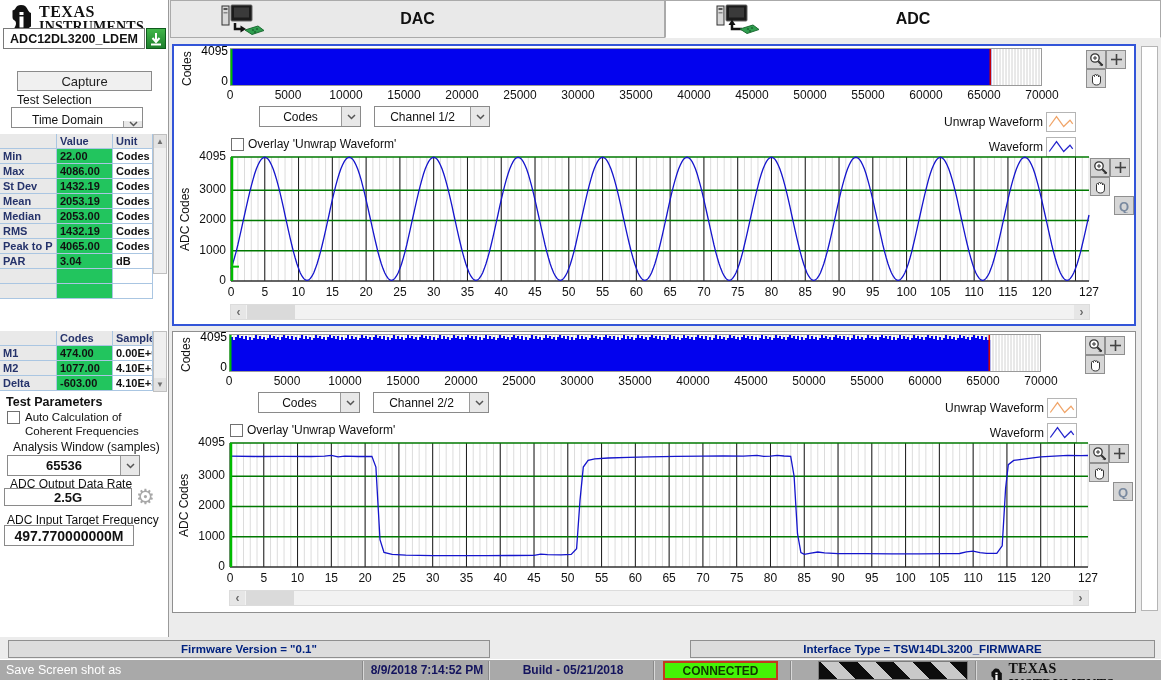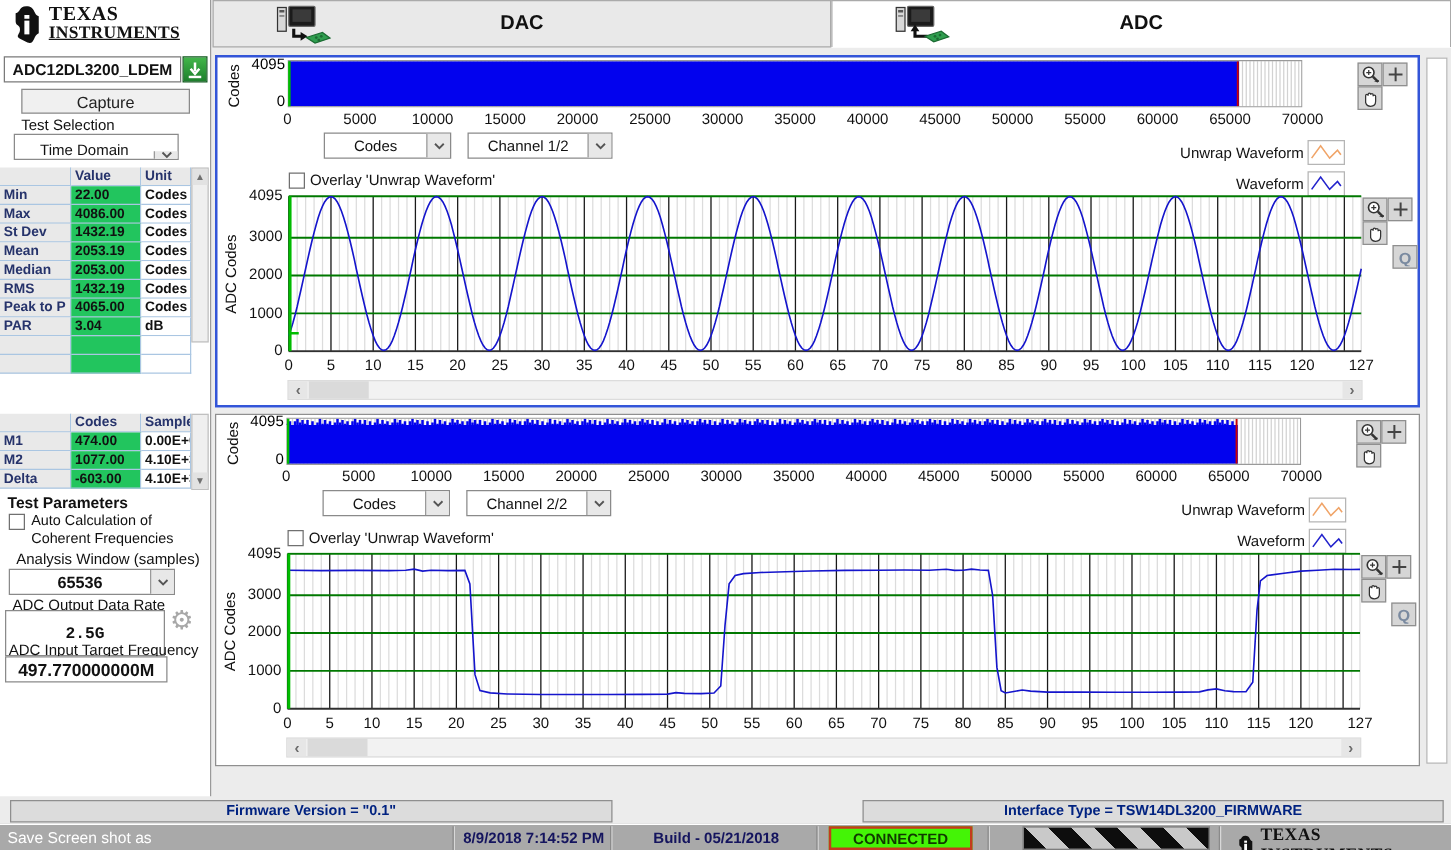--- a/index.html
+++ b/index.html
@@ -7,21 +7,21 @@
   #app { position:relative; width:1161px; height:680px; background:#ececec; overflow:hidden; }
 
   
   #sidebar { position:absolute; left:0; top:0; width:169px; height:637px; background:#ffffff; border-right:1px solid #9a9a9a; }
   .ti-logo { position:absolute; left:6px; top:4px; display:flex; align-items:flex-start; }
   .ti-bug  { width:30px; height:32px; }
   .ti-words { margin-left:3px; font-family:"Liberation Serif",serif; font-weight:bold; color:#111; line-height:1.02; }
   .ti-words .l1 { font-size:16px; letter-spacing:.5px; }
   .ti-words .l2 { font-size:14px; letter-spacing:.2px;text-decoration:underline; }
 
-  .dev-row { position:absolute; left:3px; top:45px; width:163px; height:21px; display:flex; }
+  .dev-row { position:absolute; left:3px; top:28px; width:163px; height:21px; display:flex; }
   .dev-box { flex:1; border:1px solid #7a7a7a; background:#fff; font-size:12.5px; font-weight:bold; color:#111;
              display:flex; align-items:center; justify-content:center; overflow:hidden; white-space:nowrap; }
   .dev-btn { width:20px; height:21px; margin-left:1px; background:linear-gradient(#42b64a,#1d7f2c); border:1px solid #0f5a1d;
              display:flex; align-items:center; justify-content:center; }
   .btn { border:1px solid #8a8a8a; background:#f0f0f0; }
   #capture-btn { position:absolute; left:17px; top:71px; width:135px; height:20px; font-size:13px; color:#222;
                  display:flex; align-items:center; justify-content:center; }
   .side-label { position:absolute; font-size:12px; color:#111; }
   .dd { display:flex; border:1px solid #8a8a8a; background:#fff; height:21px; }
   .dd-text { flex:1; display:flex; align-items:center; justify-content:center; font-size:12px; color:#111; white-space:nowrap; overflow:hidden;}
@@ -39,21 +39,21 @@
   .vscroll { position:absolute; left:153px; width:14px; background:#efefef; border:1px solid #c0c0c0; }
   .vs-arrow { position:absolute; left:0; width:12px; height:13px; background:#e2e2e2; color:#707070; font-size:8px;
               display:flex; align-items:center; justify-content:center; }
   .tp-title { position:absolute; left:6px; top:395px; font-size:12.5px; font-weight:bold; color:#111; }
   .cb { display:inline-block; width:13px; height:13px; background:#fff; border:1px solid #707070; }
   #autocalc { position:absolute; left:7px; top:411px; display:flex; }
   #autocalc .lbl { margin-left:5px; font-size:11.5px; color:#111; line-height:1.2; }
   .inp { border:1px solid #8a8a8a; background:#fff; display:flex; align-items:center; justify-content:center;
          font-size:13px; font-weight:bold; color:#111; }
   #analysis-dd { position:absolute; left:7px; top:455px; width:133px; }
-  #rate-inp { position:absolute; left:4px; top:488px; width:128px; height:37px;font-family:Liberation Mono, monospace; }
+  #rate-inp { position:absolute; left:4px; top:488px; width:128px; height:18px; }
   #freq-inp { position:absolute; left:4px; top:525px; width:130px; height:21px; font-size:14px; }
   #gear { position:absolute; left:136px; top:486px; font-size:21px; color:#a8a8a8; line-height:1; }
 
   
   #tabbar { position:absolute; left:170px; top:0; width:991px; height:38px; display:flex; }
   .tab { position:relative; height:38px; border:1px solid #aaa; display:flex; align-items:center; justify-content:center; }
   .tab .tab-label { font-size:16px; font-weight:bold; color:#111; }
   #tab-adc { width:496px; background:#fff; border-bottom:1px solid #fff; }
   #tab-dac { flex:1; background:#e9e9e9; }
   .tab-icon { position:absolute; left:50px; top:3px; }

